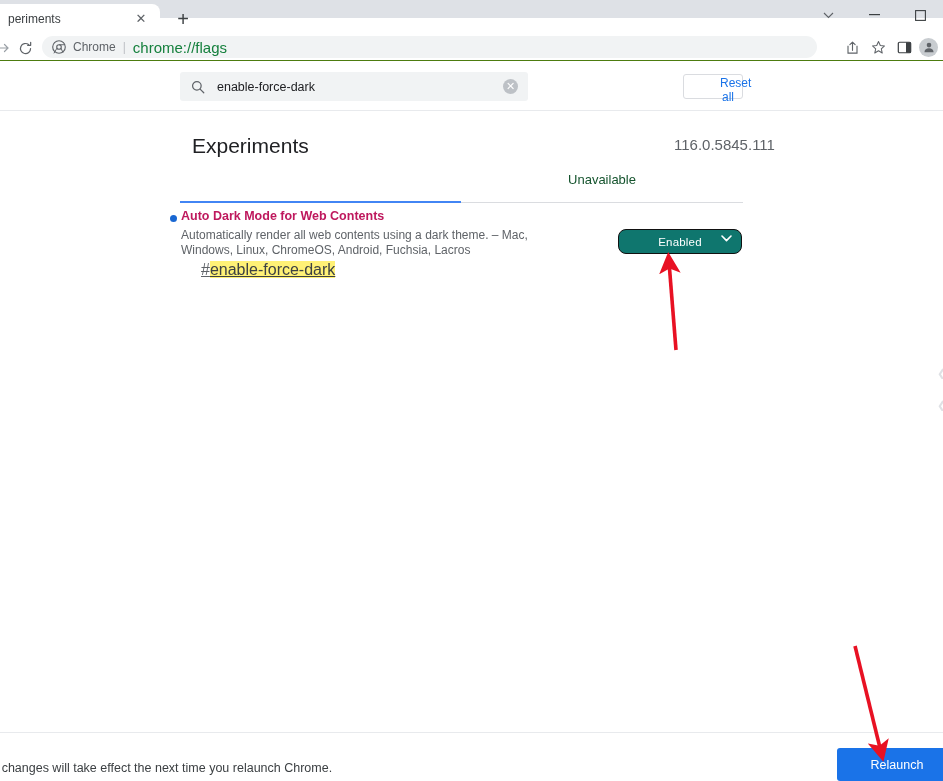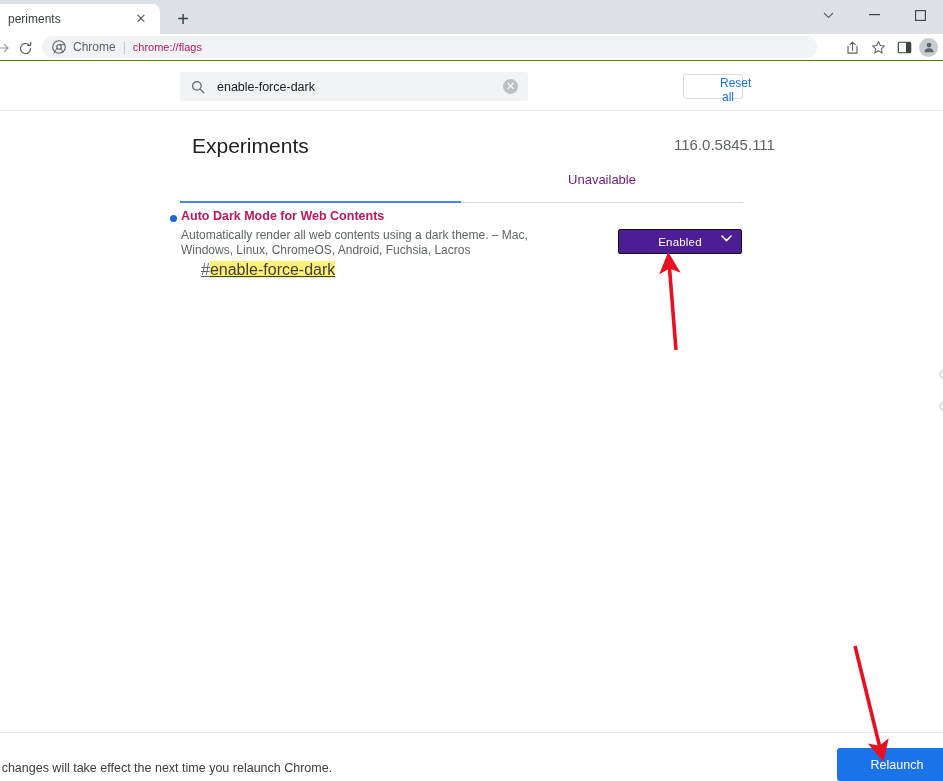--- a/index.html
+++ b/index.html
@@ -19,21 +19,21 @@
     position: relative;
     width: 943px;
     height: 781px;
     overflow: hidden;
   }
 
   
   .tabstrip {
     position: absolute;
     left: 0; top: 0;
-    width: 943px; height: 34px;
+    width: 943px; height: 18px;
     background: #dee1e6;
   }
   .tab {
     position: absolute;
     left: -30px; top: 4px;
     width: 190px; height: 30px;
     background: #ffffff;
     border-radius: 8px 8px 0 0;
     display: flex;
     align-items: center;
@@ -125,22 +125,22 @@
     margin-left: 7px;
     font-size: 12px;
     color: #5f6368;
   }
   .omnibox-sep {
     margin: 0 7px;
     color: #bdc1c6;
     font-size: 12px;
   }
   .omnibox-url {
-    font-size: 11px;
-    color: #be185d;
+    font-size: 15px;
+    color: #15803d;
   }
   .tb-icons {
     position: absolute;
     right: 0; top: 2px;
     height: 22px;
     display: flex;
     align-items: center;
   }
   .tb-icon {
     width: 26px; height: 22px;
@@ -249,21 +249,21 @@
     text-align: center;
     font-size: 13px;
     cursor: pointer;
   }
   .ftab-available {
     left: 0; width: 281px;
     color: #4285f4;
   }
   .ftab-unavailable {
     left: 281px; width: 282px;
-    color: #701a75;
+    color: #14532d;
   }
   .tab-underline {
     position: absolute;
     left: 0; bottom: -1px;
     width: 281px; height: 2px;
     background: #4285f4;
   }
 
   
   .flag-entry {
@@ -307,23 +307,23 @@
   }
   .flag-id .match {
     background: #fff176;
     color: #3c4043;
     text-decoration: underline;
   }
   .flag-select {
     position: absolute;
     left: 448px; top: 20px;
     width: 122px; height: 23px;
-    background: #4c1d95;
+    background: #0f766e;
     border: 1px solid #111111;
-    border-radius: 2px;
+    border-radius: 8px;
     display: flex;
     align-items: center;
     justify-content: center;
     cursor: pointer;
   }
   .flag-select-label {
     font-size: 11.5px;
     color: #ffffff;
     letter-spacing: .2px;
   }

